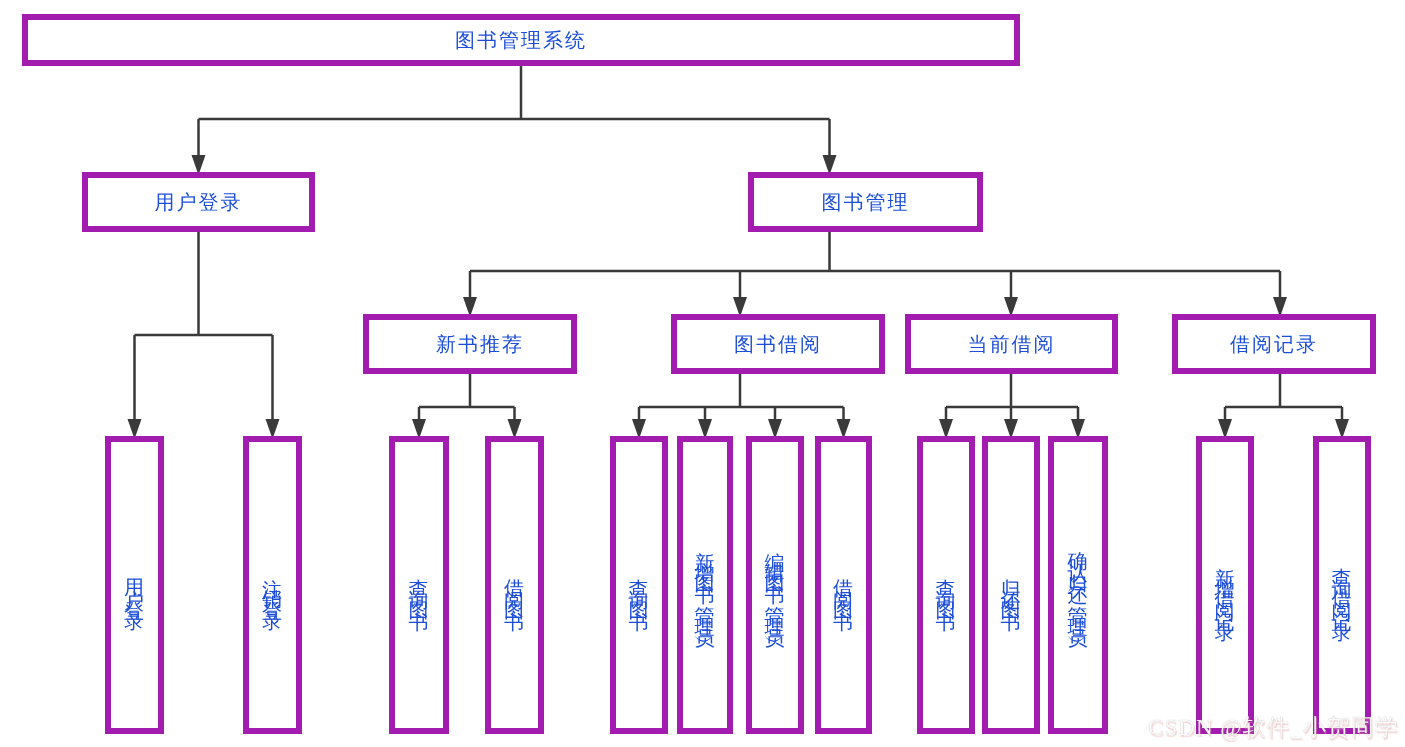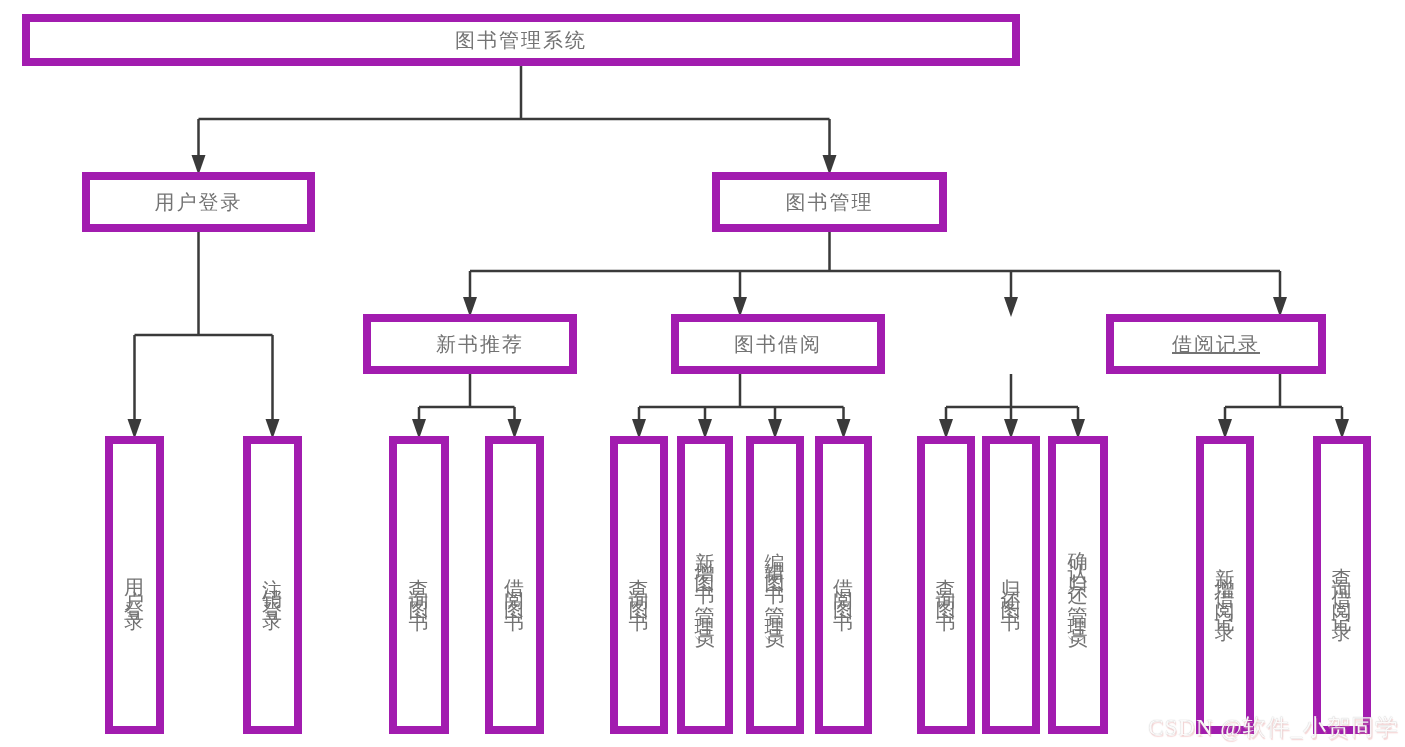--- a/index.html
+++ b/index.html
@@ -18,25 +18,25 @@
   #connector-svg {
     position: absolute;
     left: 0;
     top: 0;
     pointer-events: none;
   }
   .node {
     position: absolute;
     box-sizing: border-box;
     background: #ffffff;
-    border: 8px solid #a21caf;
+    border: 6px solid #a21caf;
     display: flex;
     align-items: center;
     justify-content: center;
-    color: #737373;
+    color: #1d4ed8;
   }
   .node .label {
     font-size: 20px;
     line-height: 1;
     white-space: nowrap;
     letter-spacing: 2px;
   }
   .node.vertical .label {
     writing-mode: vertical-rl;
     text-orientation: mixed;
@@ -88,30 +88,33 @@
       <polygon points="1218,419 1232,419 1225,439" fill="#3a3a3a"></polygon>
       <polygon points="1335,419 1349,419 1342,439" fill="#3a3a3a"></polygon>
     </svg>
 
   <div class="node horizontal" style="left: 22px; top: 14px; width: 998px; height: 52px;">
       <span class="label">图书管理系统</span>
     </div>
     <div class="node horizontal" style="left: 82px; top: 172px; width: 233px; height: 60px;">
       <span class="label">用户登录</span>
     </div>
-    <div class="node horizontal" style="left: 712px; top: 172px; width: 235px; height: 60px;">
+    <div class="node horizontal" style="left: 748px; top: 172px; width: 235px; height: 60px;">
       <span class="label">图书管理</span>
     </div>
     <div class="node horizontal" style="left: 363px; top: 314px; width: 214px; height: 60px; padding-left: 20px;">
       <span class="label">新书推荐</span>
     </div>
     <div class="node horizontal" style="left: 671px; top: 314px; width: 214px; height: 60px;">
       <span class="label">图书借阅</span>
     </div>
-    <div class="node horizontal" style="left: 1106px; top: 314px; width: 220px; height: 60px; text-decoration: underline;">
+    <div class="node horizontal" style="left: 905px; top: 314px; width: 213px; height: 60px;">
+      <span class="label">当前借阅</span>
+    </div>
+    <div class="node horizontal" style="left: 1172px; top: 314px; width: 204px; height: 60px;">
       <span class="label">借阅记录</span>
     </div>
     <div class="node vertical" style="left: 105px; top: 436px; width: 59px; height: 298px;">
       <span class="label">用户登录</span>
     </div>
     <div class="node vertical" style="left: 243px; top: 436px; width: 59px; height: 298px;">
       <span class="label">注销登录</span>
     </div>
     <div class="node vertical" style="left: 389px; top: 436px; width: 60px; height: 298px;">
       <span class="label">查询图书</span>

